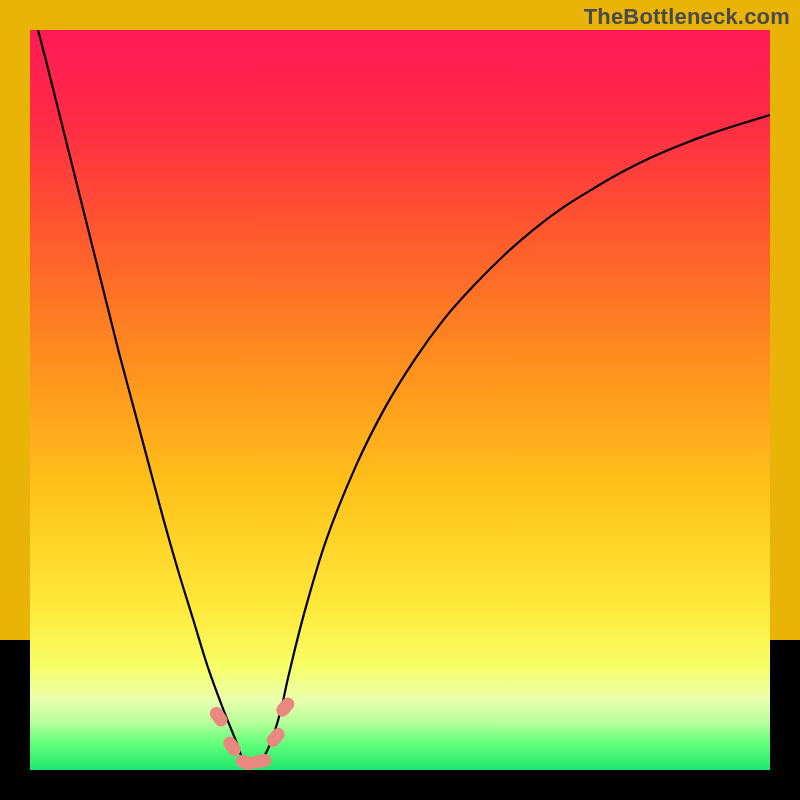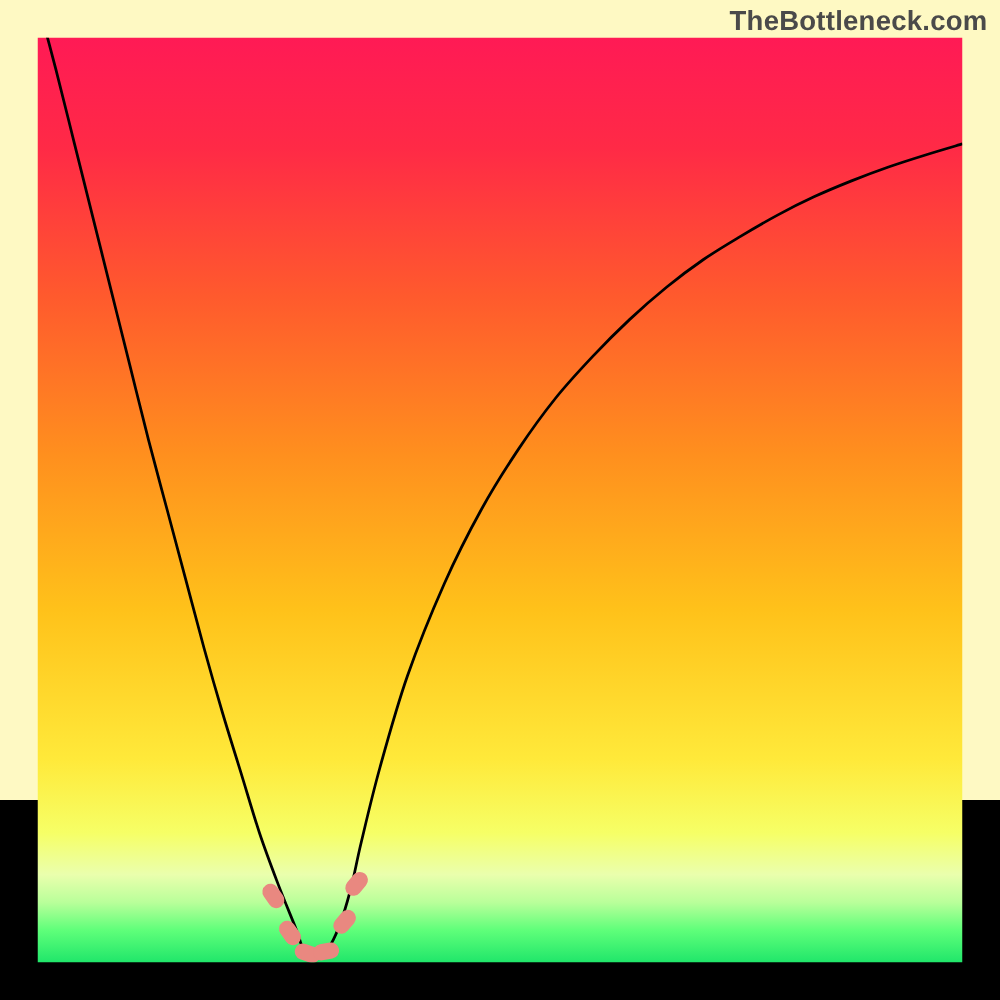--- a/index.html
+++ b/index.html
@@ -10,21 +10,21 @@
     overflow: hidden;
     background: #000;
     font-family: Arial, Helvetica, sans-serif;
   }
   .frame {
     position: absolute;
     top: 0;
     left: 0;
     width: 800px;
     height: 640px;
-    background: #fef9c3;
+    background: #eab308;
   }
   .watermark {
     position: absolute;
     top: 4px;
     right: 10px;
     color: #4a4a4a;
     font-size: 22px;
     font-weight: 600;
     letter-spacing: 0.2px;
     user-select: none;

